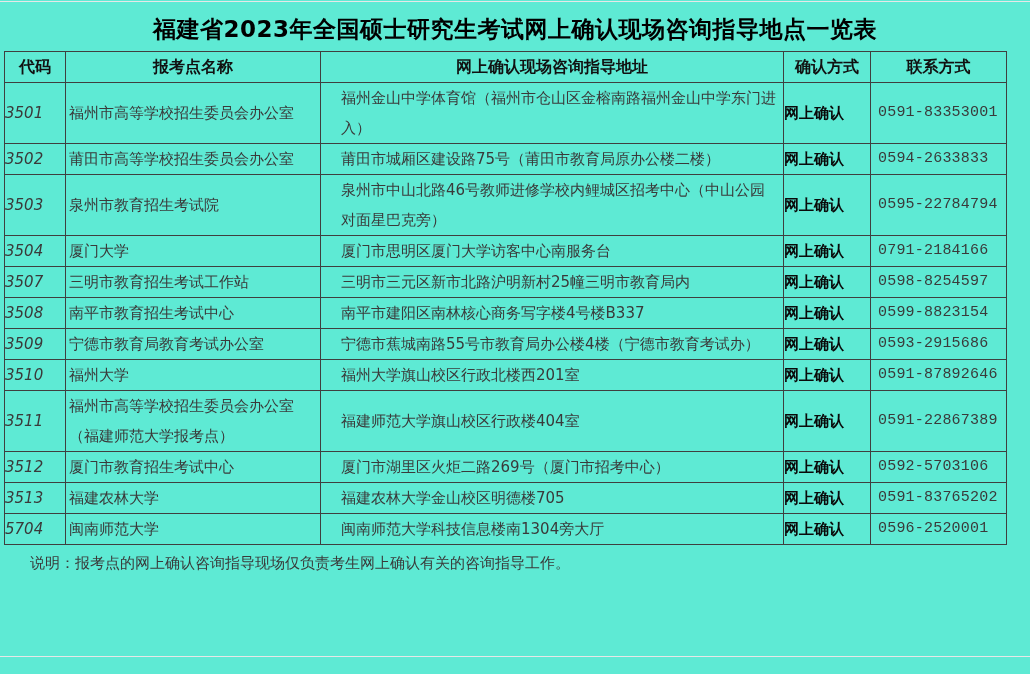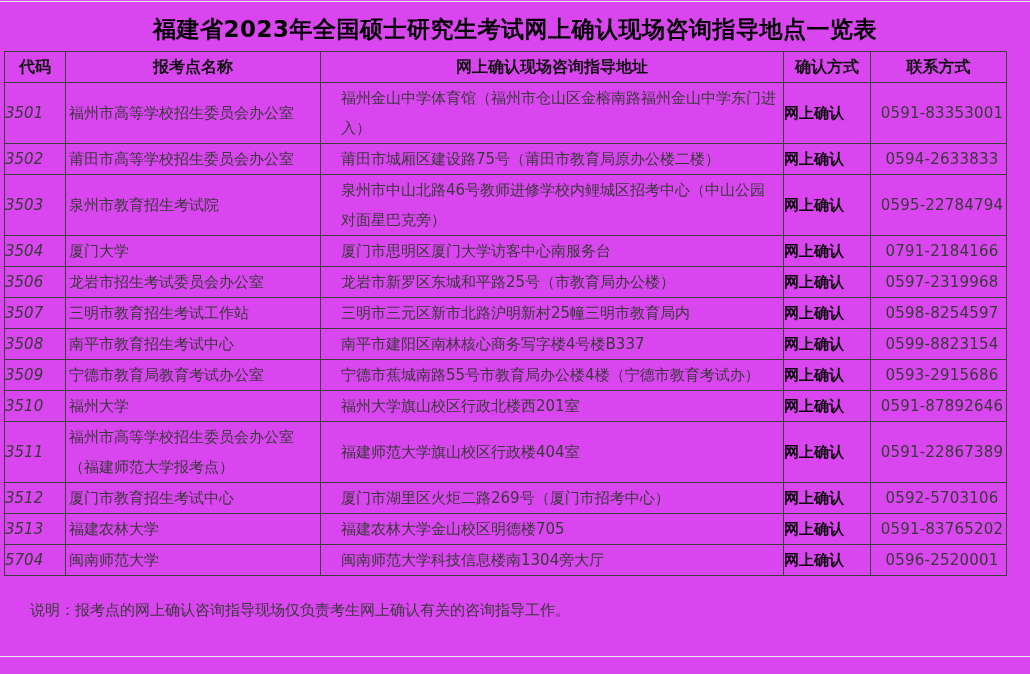--- a/index.html
+++ b/index.html
@@ -5,21 +5,21 @@
   * { margin: 0; padding: 0; box-sizing: border-box; }
   html, body {
     background: #ffffff;
     font-family: "DejaVu Sans", "Liberation Sans", sans-serif;
     color: #3a3a3a;
   }
   .page {
     position: relative;
     width: 1030px;
     height: 674px;
-    background: #d946ef;
+    background: #5eead4;
     overflow: hidden;
   }
   .edge-line {
     position: absolute;
     left: 0;
     width: 1030px;
     height: 1px;
     background: #e7e7e7;
   }
   .edge-line.top { top: 1px; }
@@ -57,23 +57,23 @@
     font-weight: bold;
     color: #111111;
     text-align: center;
   }
   tr.row-single { height: 31px; }
   tr.row-tall   { height: 61px; }
   td.cell-code  { text-align: left; color: #3a3a3a; font-style: italic; }
   td.cell-site  { text-align: left; padding: 0 2px 0 3px; color: #3a3a3a; }
   td.cell-address { text-align: left; padding: 0 3px 0 20px; color: #3a3a3a; }
   td.cell-method { text-align: left; font-weight: bold; color: #0a0a0a; }
-  td.cell-phone { text-align: center; padding-left: 7px; color: #3a3a3a; letter-spacing: 0.2px; }
+  td.cell-phone { text-align: left; padding-left: 7px; color: #3a3a3a; letter-spacing: 0.2px; font-family: Liberation Mono, monospace; }
   .note {
-    margin: 25px 0 0 30px;
+    margin: 9px 0 0 30px;
     font-size: 15px;
     color: #3a3a3a;
   }
 </style>
 </head>
 <body>
 
 <div class="page">
   <div class="edge-line top"></div>
 
@@ -117,27 +117,20 @@
           <td class="cell-address">泉州市中山北路46号教师进修学校内鲤城区招考中心（中山公园对面星巴克旁）</td>
           <td class="cell-method">网上确认</td>
           <td class="cell-phone">0595-22784794</td>
         </tr>
         <tr class="row-single">
           <td class="cell-code">3504</td>
           <td class="cell-site">厦门大学</td>
           <td class="cell-address">厦门市思明区厦门大学访客中心南服务台</td>
           <td class="cell-method">网上确认</td>
           <td class="cell-phone">0791-2184166</td>
-        </tr>
-        <tr class="row-single">
-          <td class="cell-code">3506</td>
-          <td class="cell-site">龙岩市招生考试委员会办公室</td>
-          <td class="cell-address">龙岩市新罗区东城和平路25号（市教育局办公楼）</td>
-          <td class="cell-method">网上确认</td>
-          <td class="cell-phone">0597-2319968</td>
         </tr>
         <tr class="row-single">
           <td class="cell-code">3507</td>
           <td class="cell-site">三明市教育招生考试工作站</td>
           <td class="cell-address">三明市三元区新市北路沪明新村25幢三明市教育局内</td>
           <td class="cell-method">网上确认</td>
           <td class="cell-phone">0598-8254597</td>
         </tr>
         <tr class="row-single">
           <td class="cell-code">3508</td>

